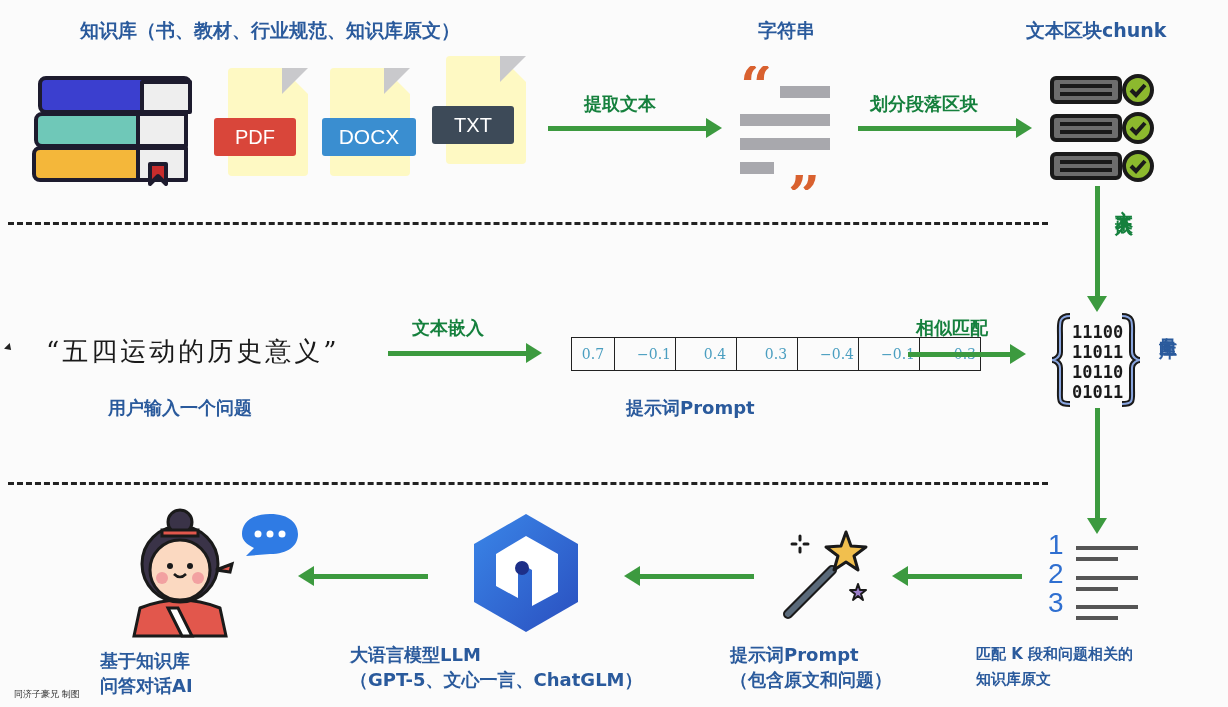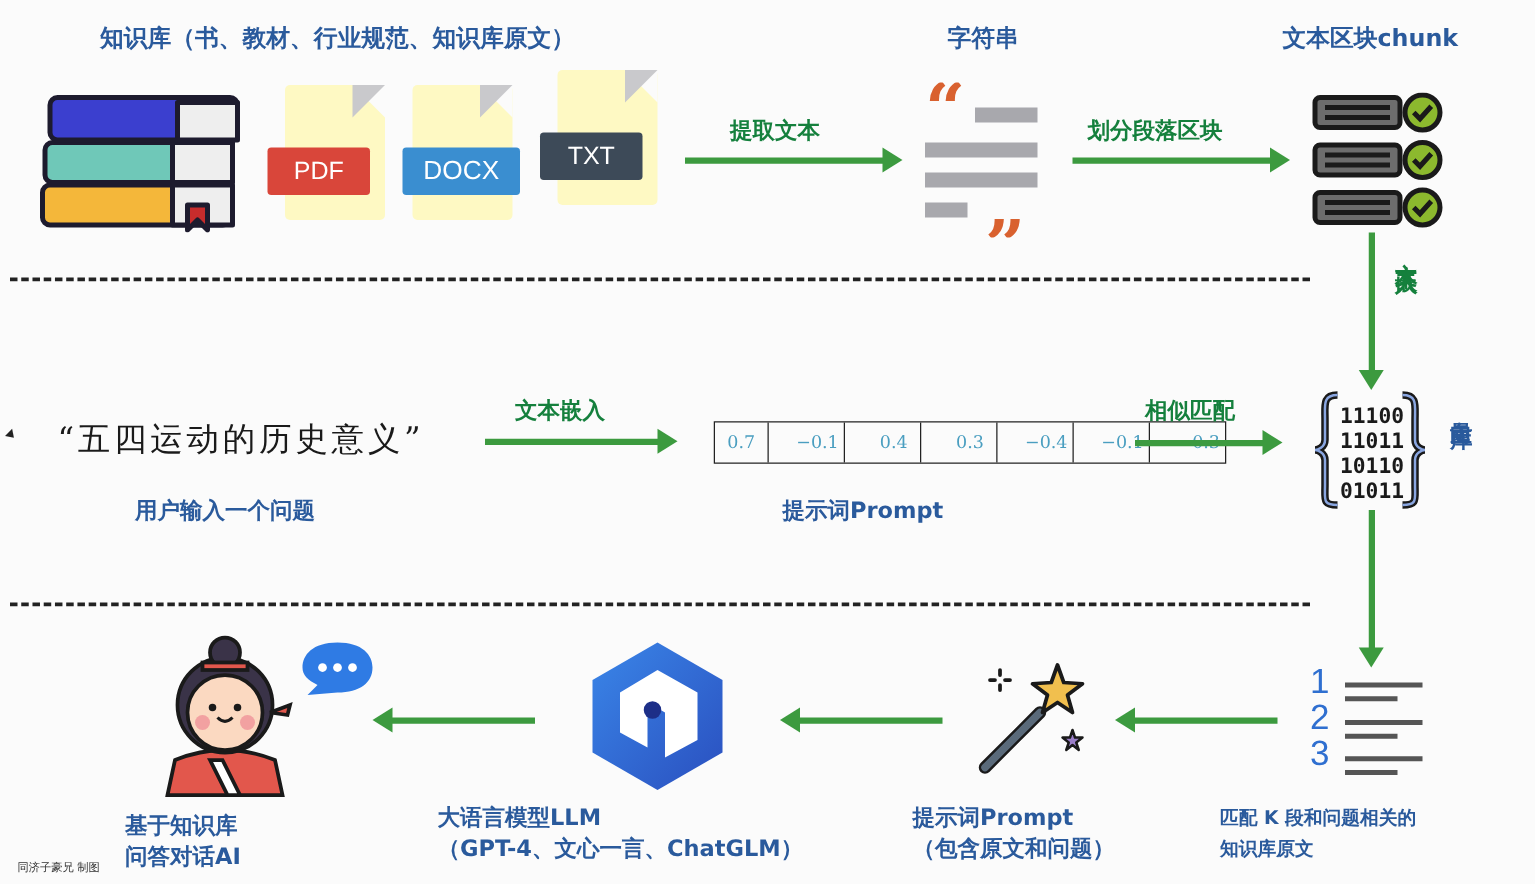--- a/index.html
+++ b/index.html
@@ -190,21 +190,21 @@
         <stop offset="0" stop-color="#3a86e8"></stop>
         <stop offset="1" stop-color="#2a4fbf"></stop>
       </linearGradient>
     </defs>
   <path d="M56 2 L108 32 L108 90 L56 120 L4 90 L4 32 Z" fill="url(#hexg)"></path>
   <path d="M56 24 L88 42 L88 80 L62 94 L62 58 L48 50 L48 86 L26 74 L26 42 Z" fill="#fff"></path>
   <circle cx="52" cy="56" r="7" fill="#1d2f88"></circle>
 </svg>
 <div class="abs lbl-blue center" style="left:350px;top:642px;width:340px;font-size:18px;line-height:25px">
   <div>大语言模型LLM</div>
-  <div>（GPT-4、文心一言、ChatGLM）</div>
+  <div>（GPT-5、文心一言、ChatGLM）</div>
 </div>
 
 <div class="arrow-h left" style="left:312px;top:574px;width:116px"></div>
 
 <svg class="abs" style="left:120px;top:508px" width="190" height="130">
   <g stroke="#1a1a1a" stroke-width="3">
     <path d="M14 128 L20 100 Q60 84 100 100 L106 128 Z" fill="#e2574c"></path>
     <path d="M48 100 L62 128 L72 128 L58 100 Z" fill="#fff"></path>
     <circle cx="60" cy="56" r="38" fill="#3a3348"></circle>
     <circle cx="60" cy="14" r="12" fill="#3a3348"></circle>

